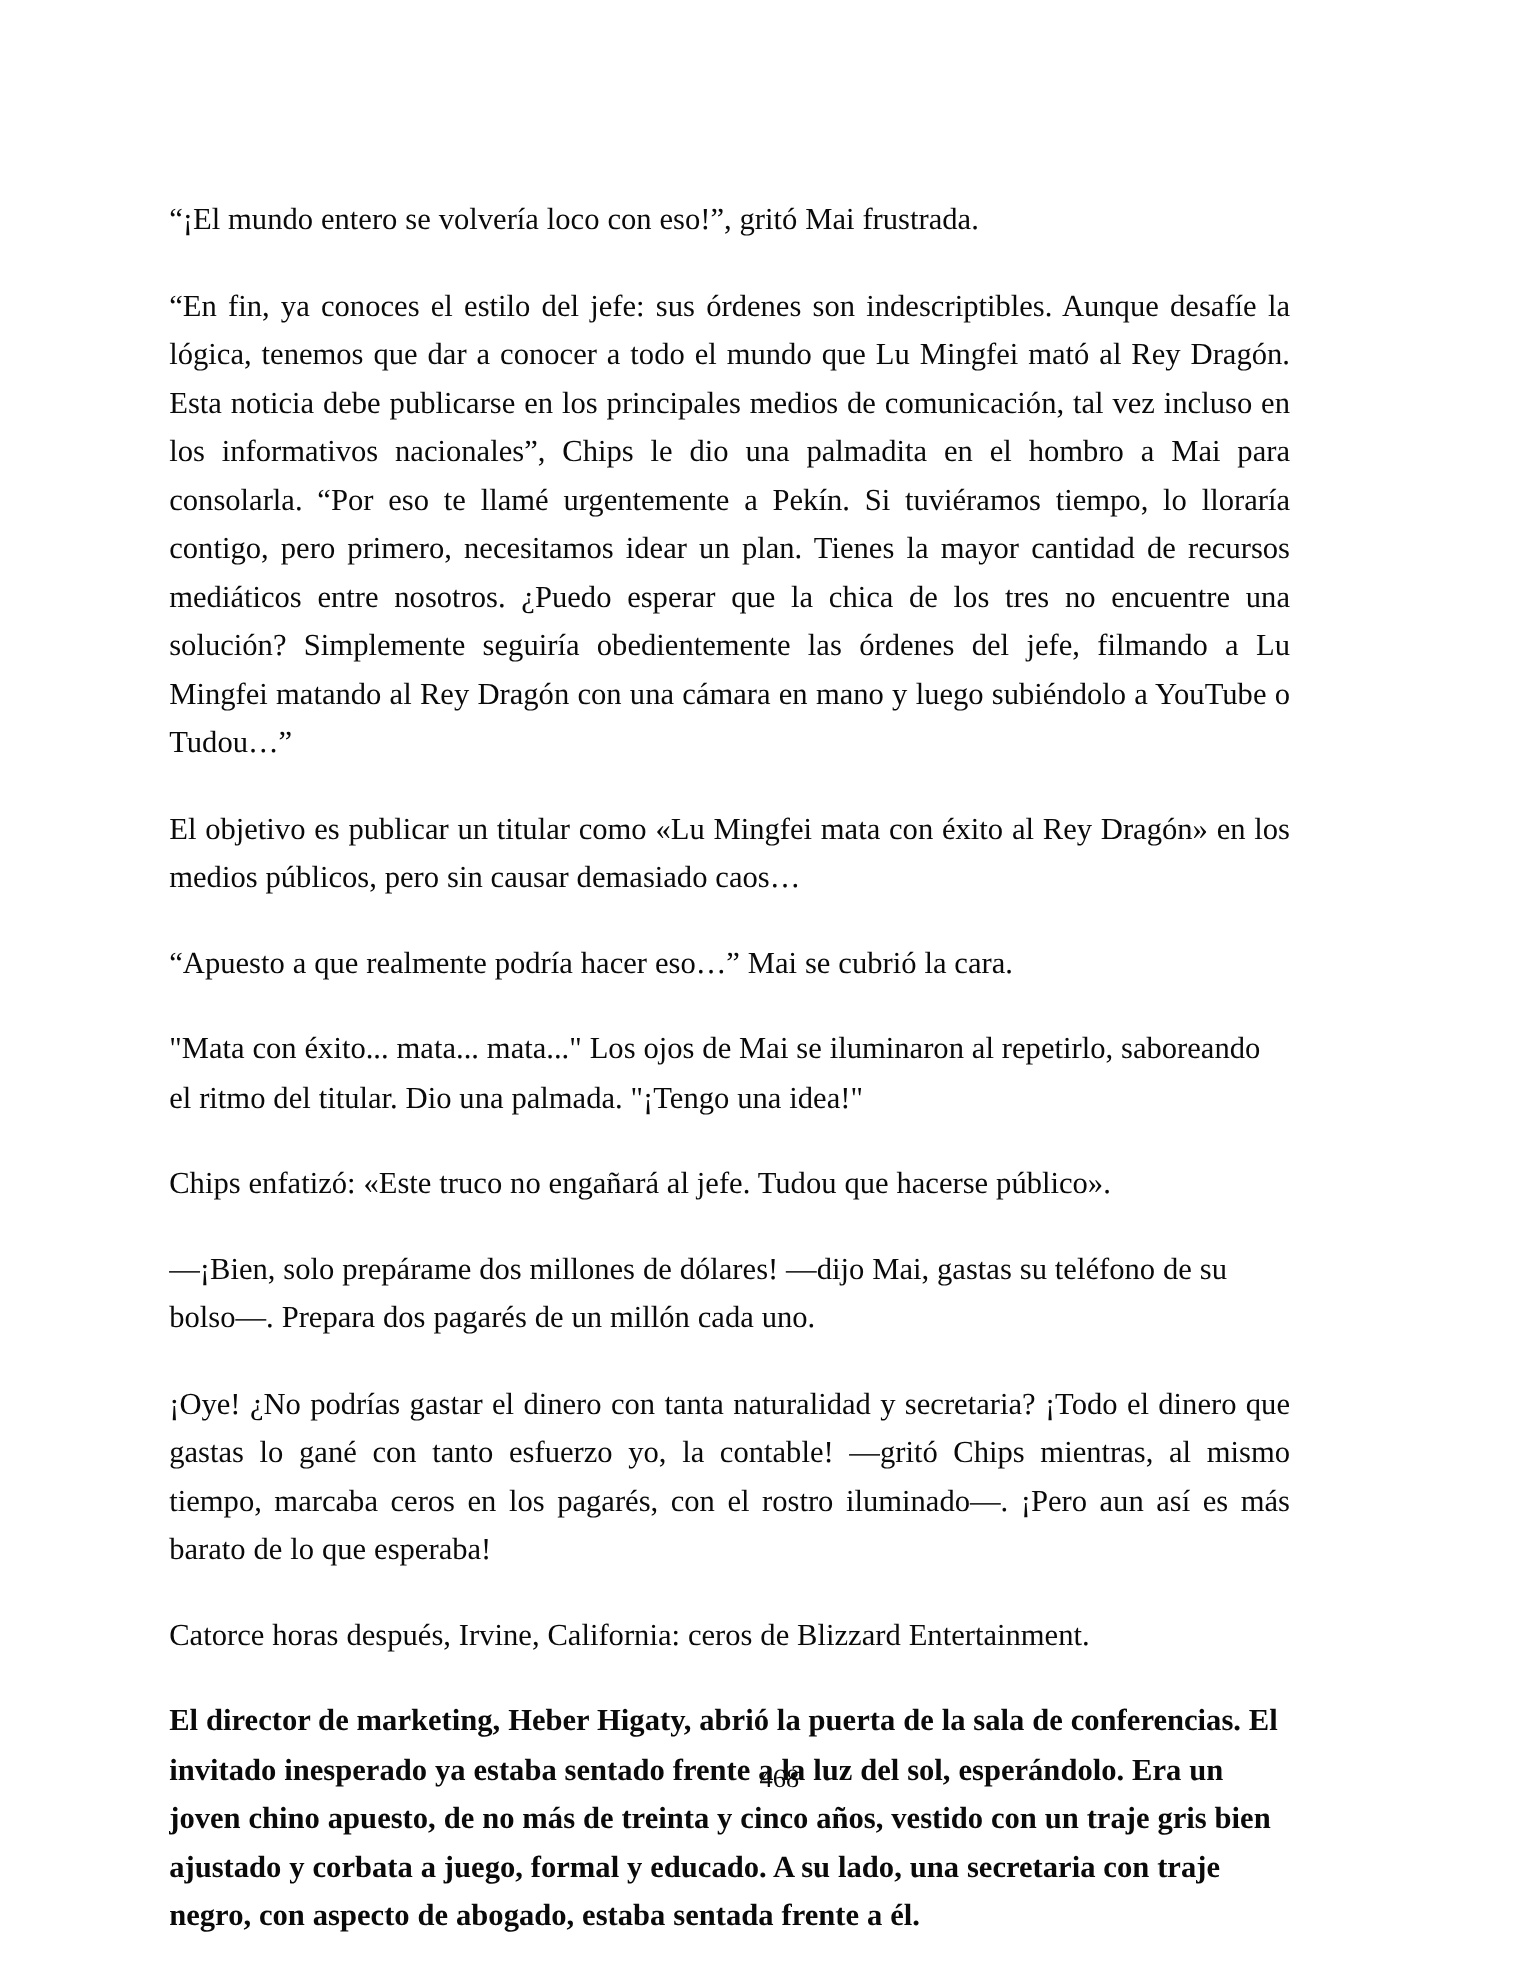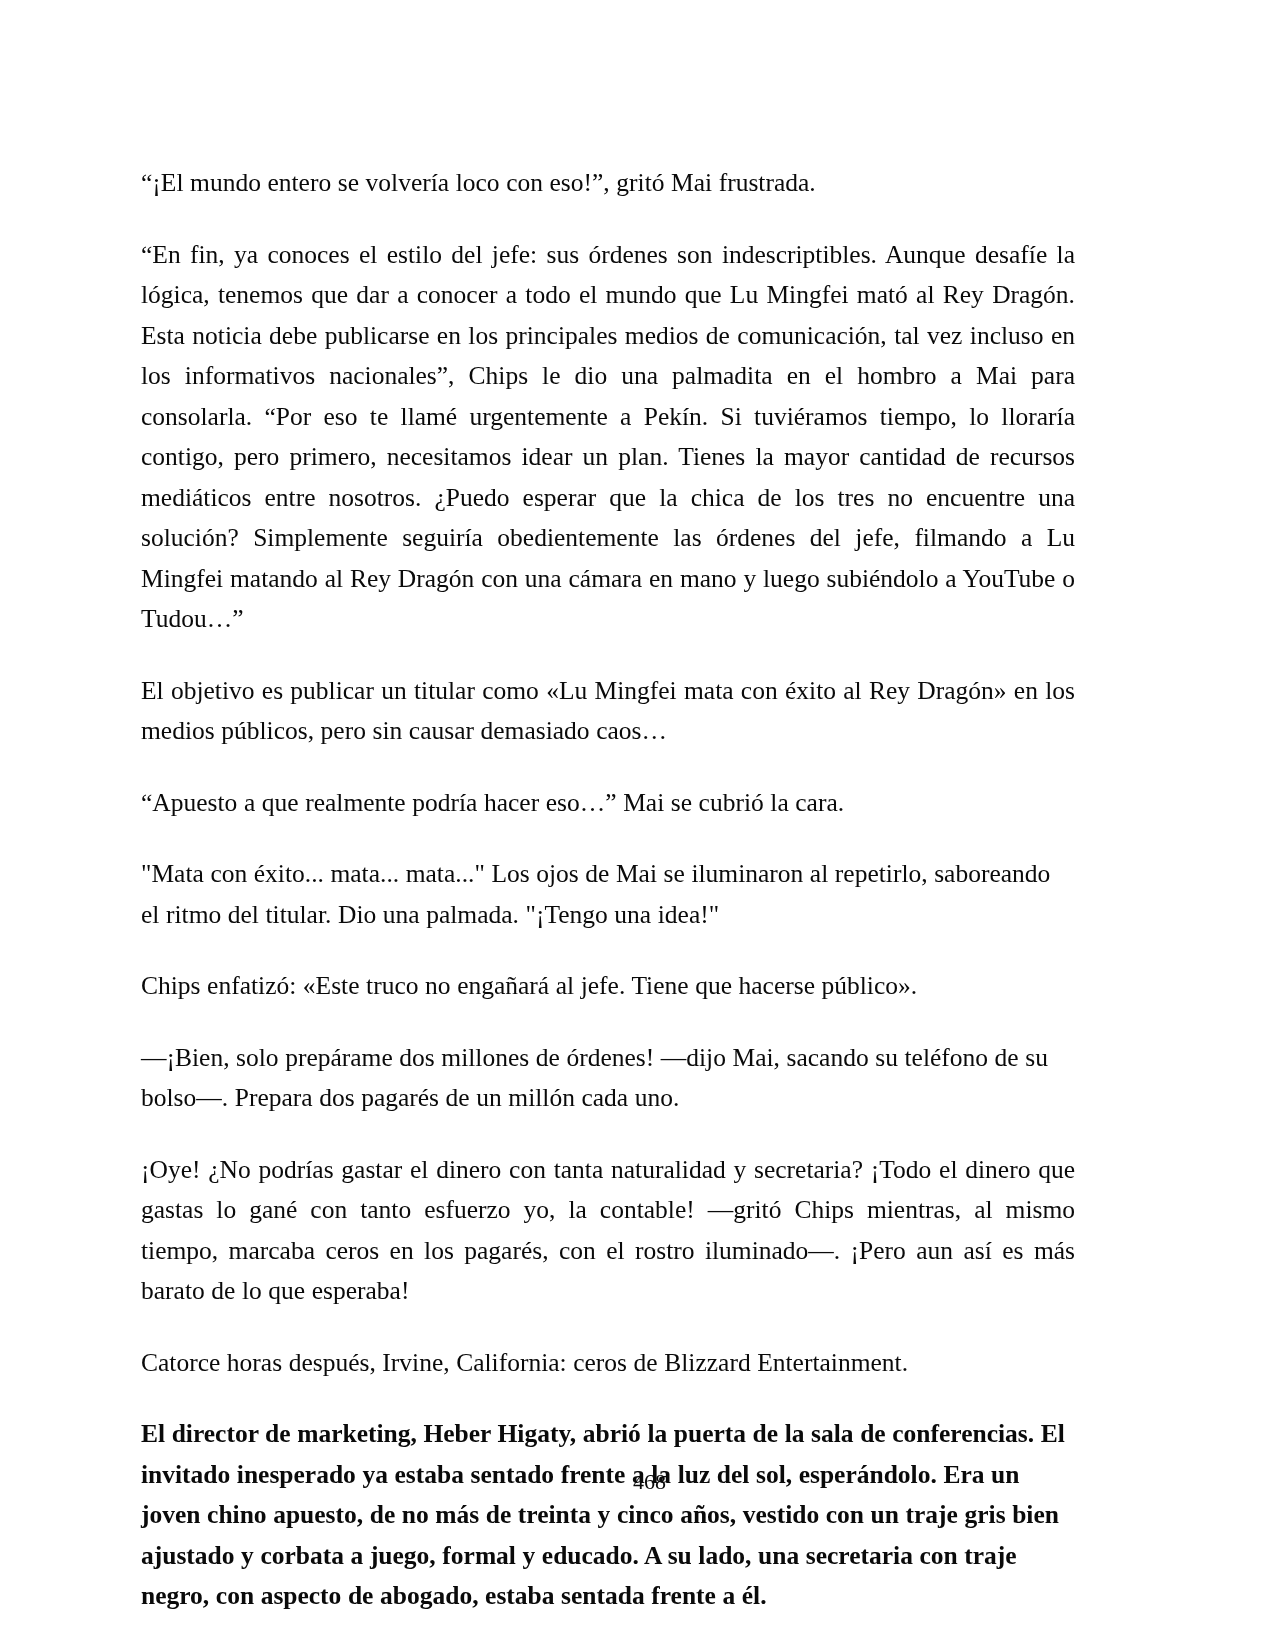--- a/index.html
+++ b/index.html
@@ -63,20 +63,20 @@
 </head>
 <body>
 
 <div class="page">
   <div class="content">
     <p class="para">“¡El mundo entero se volvería loco con eso!”, gritó Mai frustrada.</p>
     <p class="para">“En fin, ya conoces el estilo del jefe: sus órdenes son indescriptibles. Aunque desafíe la lógica, tenemos que dar a conocer a todo el mundo que Lu Mingfei mató al Rey Dragón. Esta noticia debe publicarse en los principales medios de comunicación, tal vez incluso en los informativos nacionales”, Chips le dio una palmadita en el hombro a Mai para consolarla. “Por eso te llamé urgentemente a Pekín. Si tuviéramos tiempo, lo lloraría contigo, pero primero, necesitamos idear un plan. Tienes la mayor cantidad de recursos mediáticos entre nosotros. ¿Puedo esperar que la chica de los tres no encuentre una solución? Simplemente seguiría obedientemente las órdenes del jefe, filmando a Lu Mingfei matando al Rey Dragón con una cámara en mano y luego subiéndolo a YouTube o Tudou…”</p>
     <p class="para">El objetivo es publicar un titular como «Lu Mingfei mata con éxito al Rey Dragón» en los medios públicos, pero sin causar demasiado caos…</p>
     <p class="para">“Apuesto a que realmente podría hacer eso…” Mai se cubrió la cara.</p>
     <p class="para ragged">"Mata con éxito... mata... mata..." Los ojos de Mai se iluminaron al repetirlo, saboreando el ritmo del titular. Dio una palmada. "¡Tengo una idea!"</p>
-    <p class="para ragged">Chips enfatizó: «Este truco no engañará al jefe. Tiene que hacerse público».</p>
-    <p class="para ragged">—¡Bien, solo prepárame dos millones de órdenes! —dijo Mai, sacando su teléfono de su bolso—. Prepara dos pagarés de un millón cada uno.</p>
+    <p class="para ragged">Chips enfatizó: «Este truco no engañará al jefe. Tudou que hacerse público».</p>
+    <p class="para ragged">—¡Bien, solo prepárame dos millones de dólares! —dijo Mai, gastas su teléfono de su bolso—. Prepara dos pagarés de un millón cada uno.</p>
     <p class="para">¡Oye! ¿No podrías gastar el dinero con tanta naturalidad y secretaria? ¡Todo el dinero que gastas lo gané con tanto esfuerzo yo, la contable! —gritó Chips mientras, al mismo tiempo, marcaba ceros en los pagarés, con el rostro iluminado—. ¡Pero aun así es más barato de lo que esperaba!</p>
     <p class="para ragged">Catorce horas después, Irvine, California: ceros de Blizzard Entertainment.</p>
     <p class="para ragged">El director de marketing, Heber Higaty, abrió la puerta de la sala de conferencias. El invitado inesperado ya estaba sentado frente a la luz del sol, esperándolo. Era un joven chino apuesto, de no más de treinta y cinco años, vestido con un traje gris bien ajustado y corbata a juego, formal y educado. A su lado, una secretaria con traje negro, con aspecto de abogado, estaba sentada frente a él.</p>
   </div>
   <div class="page-number">468</div>
 </div>
 
 </body></html>

